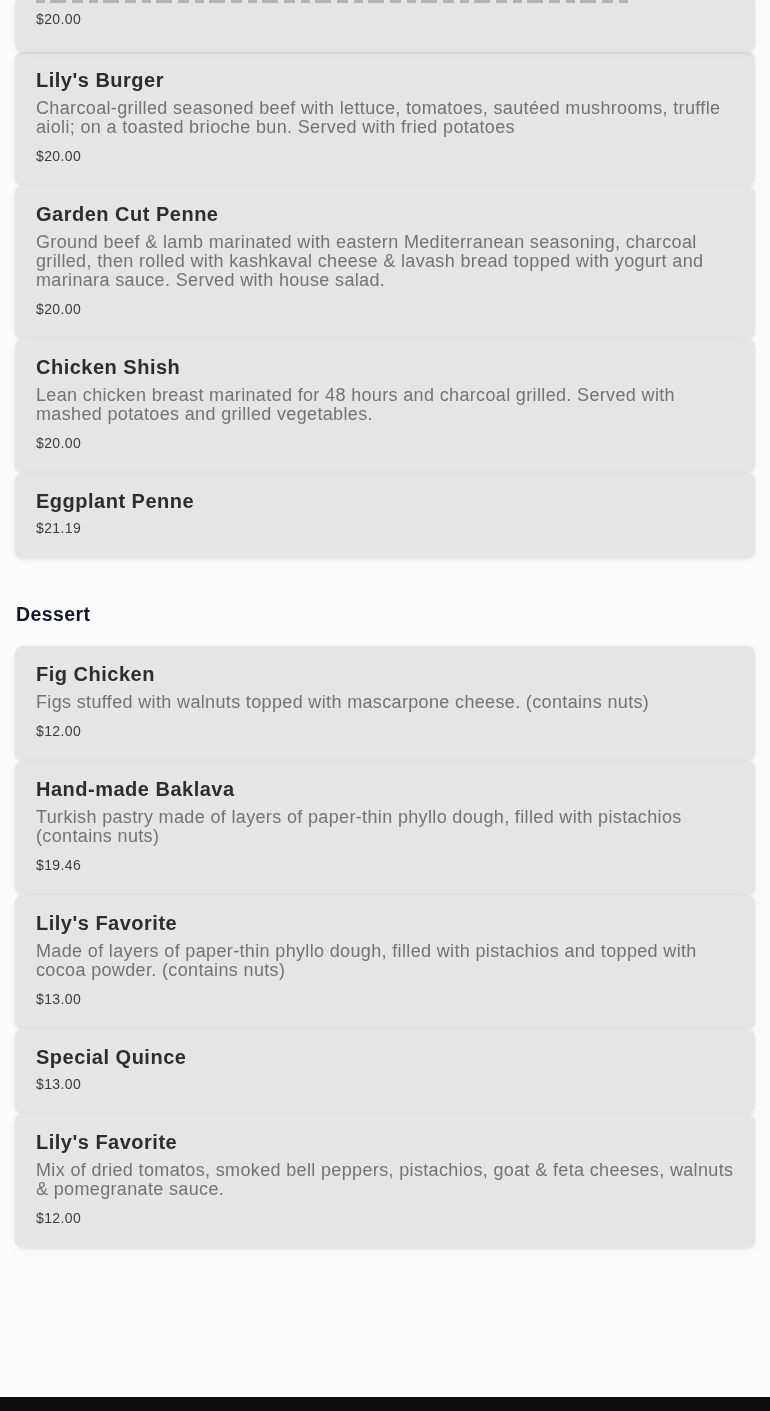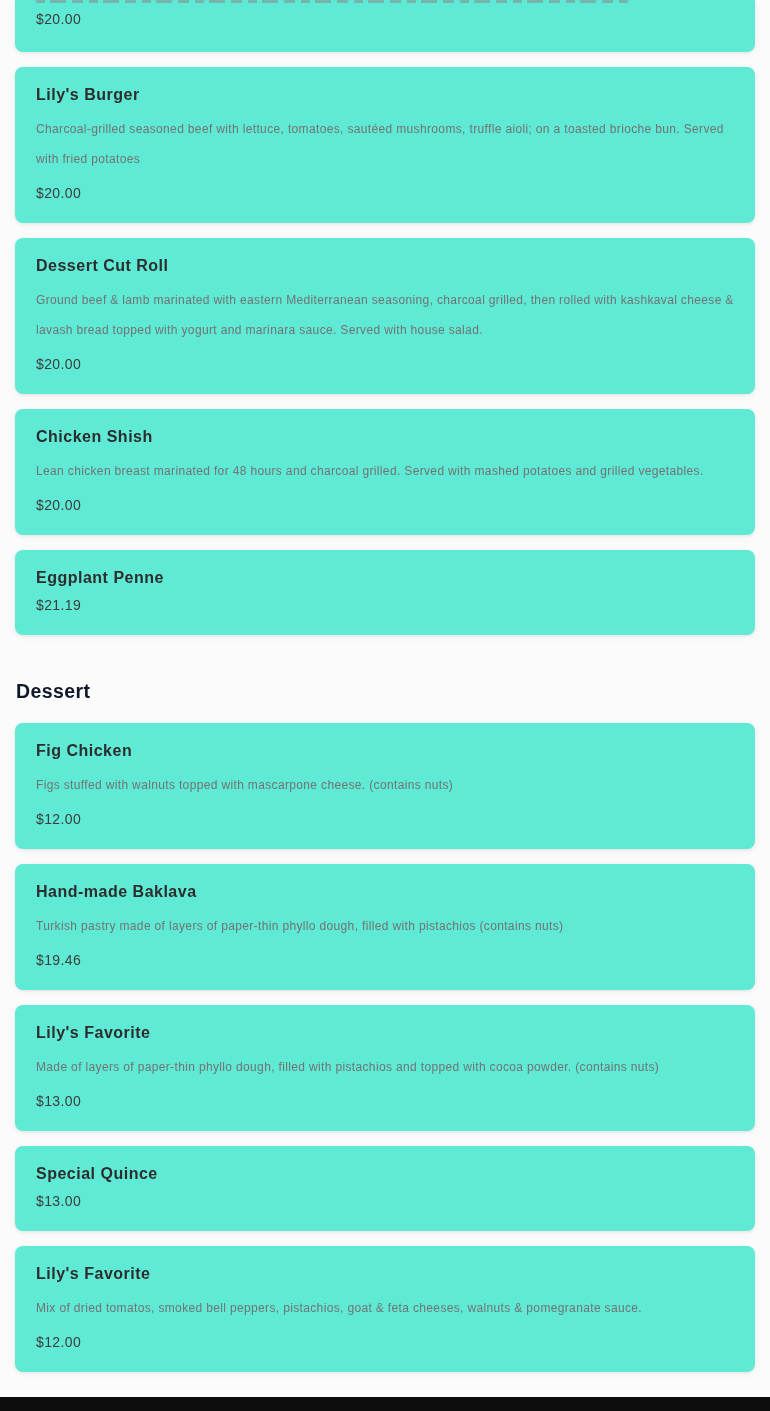--- a/index.html
+++ b/index.html
@@ -14,25 +14,25 @@
 
   .page {
     position: relative;
     width: 770px;
     height: 1411px;
     padding: 0 15px;
   }
 
   
   .card {
-    background: #5eead4;
+    background: #e5e5e5;
     border-radius: 8px;
     box-shadow: 0 1px 3px rgba(0,0,0,0.07), 0 2px 10px rgba(0,0,0,0.04);
     padding: 17px 21px 21px 21px;
-    margin-bottom: 15px;
+    margin-bottom: 0;
     width: 740px;
   }
 
   .card--clipped {
     position: relative;
     height: 52px;
     border-radius: 0 0 8px 8px;
     padding: 0;
     overflow: hidden;
   }
@@ -55,33 +55,33 @@
     );
   }
 
   .card--clipped .item-price {
     position: absolute;
     top: 11px;
     left: 21px;
   }
 
   .item-name {
-    font-size: 16px;
+    font-size: 20px;
     font-weight: 700;
     letter-spacing: 0.5px;
     color: #2d2d2d;
     line-height: 22px;
     margin-bottom: 8px;
   }
 
   .item-desc {
-    font-size: 12px;
+    font-size: 18px;
     letter-spacing: 0.35px;
     color: #737373;
-    line-height: 30px;
+    line-height: 19px;
     margin-bottom: 11px;
     max-width: 698px;
   }
 
   .item-price {
     font-size: 14px;
     font-weight: 500;
     letter-spacing: 0.4px;
     color: #3d3d3d;
     line-height: 17px;
@@ -117,21 +117,21 @@
     <div class="item-price">$20.00</div>
   </article>
 
   <article class="card">
     <h3 class="item-name">Lily's Burger</h3>
     <p class="item-desc">Charcoal-grilled seasoned beef with lettuce, tomatoes, sautéed mushrooms, truffle aioli; on a toasted brioche bun. Served with fried potatoes</p>
     <div class="item-price">$20.00</div>
   </article>
 
   <article class="card">
-    <h3 class="item-name">Dessert Cut Roll</h3>
+    <h3 class="item-name">Garden Cut Penne</h3>
     <p class="item-desc">Ground beef &amp; lamb marinated with eastern Mediterranean seasoning, charcoal grilled, then rolled with kashkaval cheese &amp; lavash bread topped with yogurt and marinara sauce. Served with house salad.</p>
     <div class="item-price">$20.00</div>
   </article>
 
   <article class="card">
     <h3 class="item-name">Chicken Shish</h3>
     <p class="item-desc">Lean chicken breast marinated for 48 hours and charcoal grilled. Served with mashed potatoes and grilled vegetables.</p>
     <div class="item-price">$20.00</div>
   </article>
 

